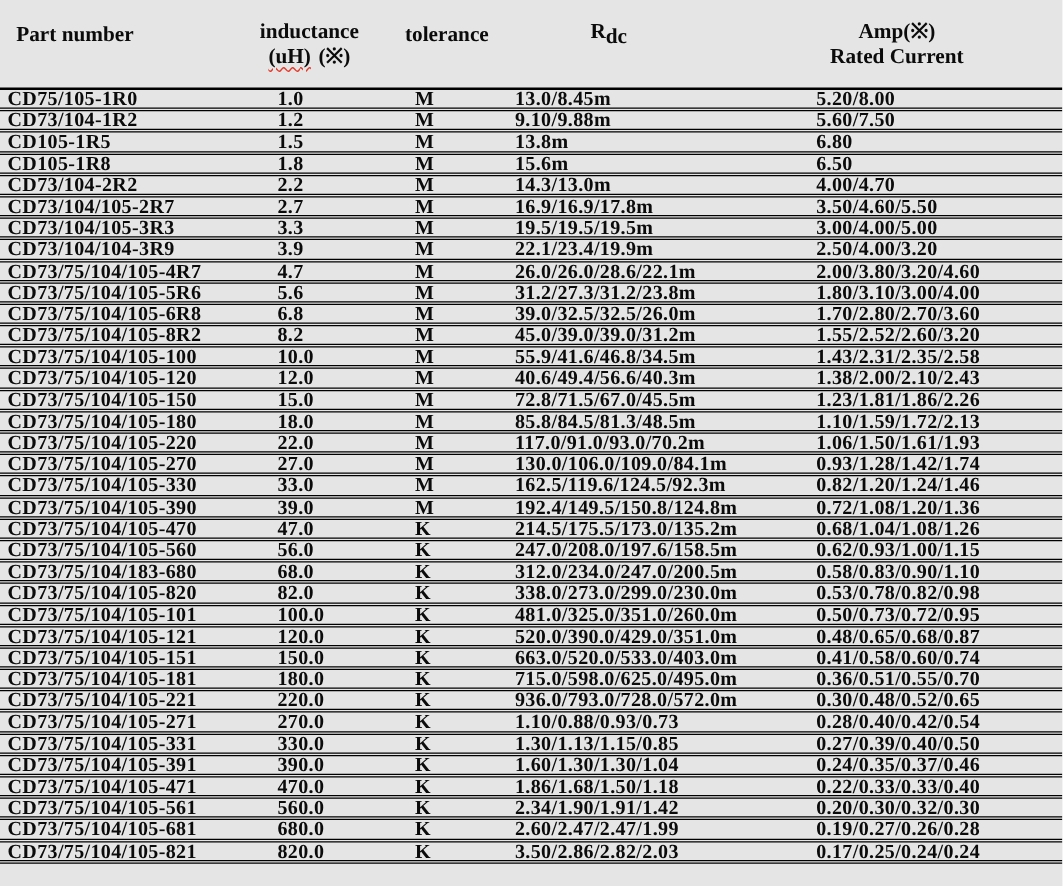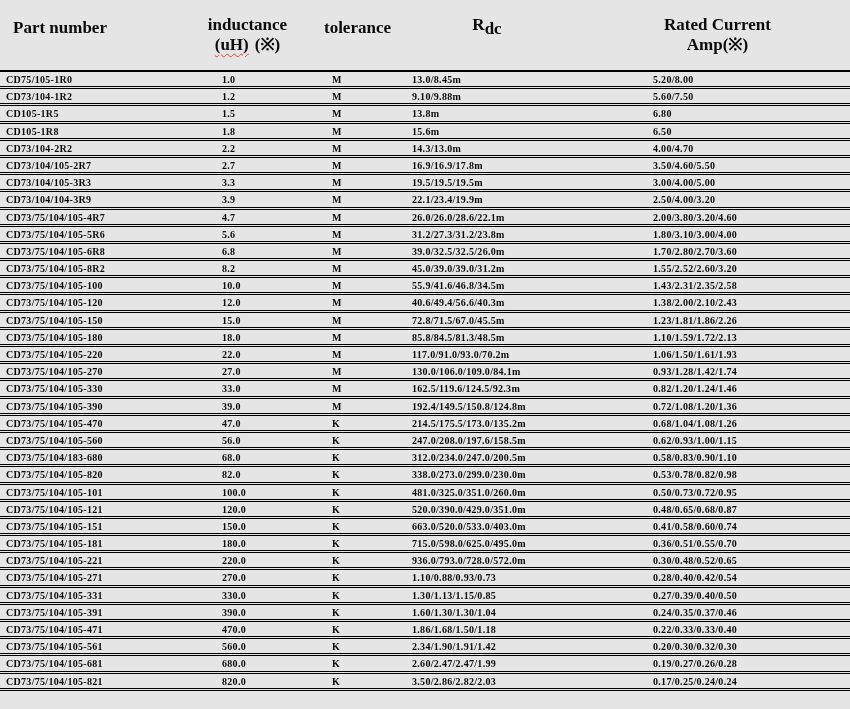--- a/index.html
+++ b/index.html
@@ -39,21 +39,21 @@
   
   .tbody {
     position:absolute; top:70px; left:0; width:850px;
     border-top:2px solid #000;
   }
   .row {
     display:flex;
     height:17.2px;
     box-sizing:border-box;
     border-bottom:3px double #000;
-    font-size:10px;
+    font-size:16px;
     line-height:13.5px;
     letter-spacing:0.3px;
   }
   .c { box-sizing:border-box; flex:none; padding-top:1px; white-space:nowrap; overflow:visible; }
   .c-part { width:212px; padding-left:6px;  }
   .c-ind  { width:112px; padding-left:10px; }
   .c-tol  { width:76px;  padding-left:8px;  }
   .c-rdc  { width:248px; padding-left:12px; }
   .c-cur  { width:202px; padding-left:5px;  }
 </style>
@@ -78,22 +78,22 @@
       <span>tolerance</span>
     </div>
 
     <div class="h h-rdc">
       <div>
         <span>R</span><sub>dc</sub>
       </div>
     </div>
 
     <div class="h h-cur">
+      <div>Amp(※)</div>
       <div>Rated Current</div>
-      <div>Amp(※)</div>
     </div>
   </div>
 
   <div class="tbody" id="tbody">
     <div class="row">
       <div class="c c-part">CD75/105-1R0</div>
       <div class="c c-ind">1.0</div>
       <div class="c c-tol">M</div>
       <div class="c c-rdc">13.0/8.45m</div>
       <div class="c c-cur">5.20/8.00</div>

